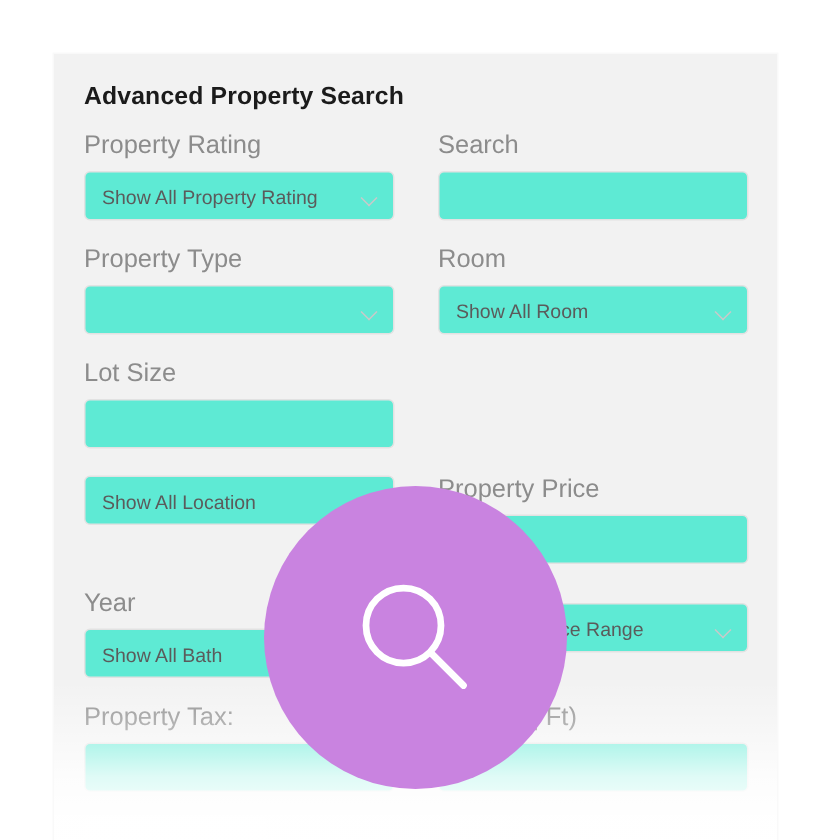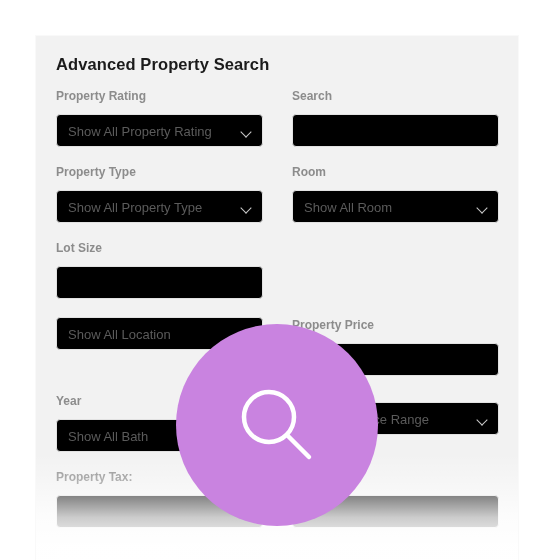--- a/index.html
+++ b/index.html
@@ -56,34 +56,34 @@
   .field {
     position: absolute;
     top: 0;
     width: 207px;
   }
   .field.col-left  { left: 20px; }
   .field.col-right { left: 256px; }
 
   .field-label {
     display: block;
-    font-size: 12px;
+    font-size: 17px;
     color: #8c8c8c;
-    font-weight: bold;
+    font-weight: normal;
     line-height: 17px;
     margin: 0 0 9px 0;
     white-space: nowrap;
   }
 
   .control {
     position: relative;
     box-sizing: border-box;
     width: 207px;
     height: 33px;
-    background: #000000;
+    background: #5eead4;
     border: 1px solid #e2e2e2;
     border-radius: 4px;
   }
   .control .control-value {
     position: absolute;
     left: 11px;
     top: 0;
     height: 33px;
     line-height: 33px;
     font-size: 13px;
@@ -188,21 +188,20 @@
         <div class="control is-text">
           <span class="control-value"></span>
         </div>
       </div>
     </div>
 
     <div class="form-row" style="top:128px;">
       <div class="field col-left">
         <span class="field-label">Property Type</span>
         <div class="control">
-          <span class="control-value">Show All Property Type</span>
           <span class="chev"></span>
         </div>
       </div>
       <div class="field col-right">
         <span class="field-label">Room</span>
         <div class="control">
           <span class="control-value">Show All Room</span>
           <span class="chev"></span>
         </div>
       </div>

